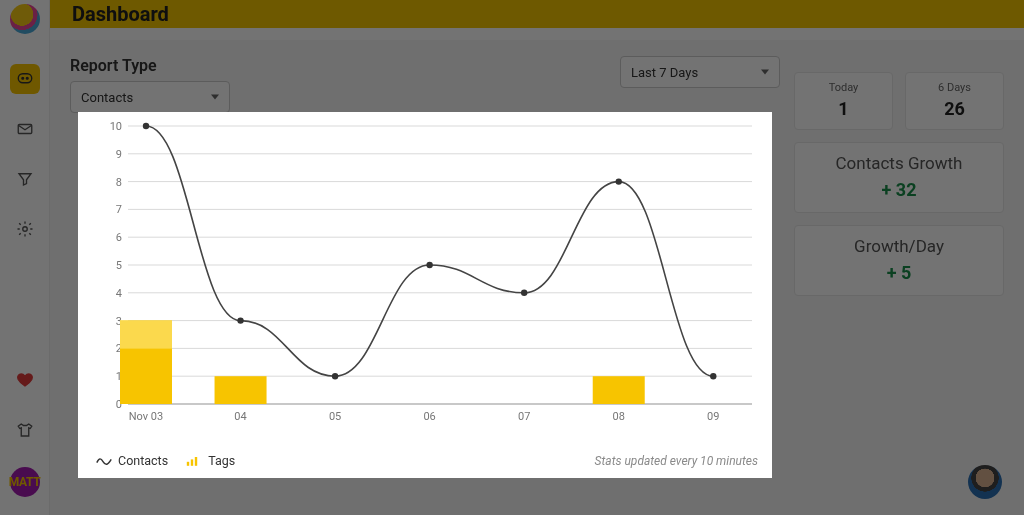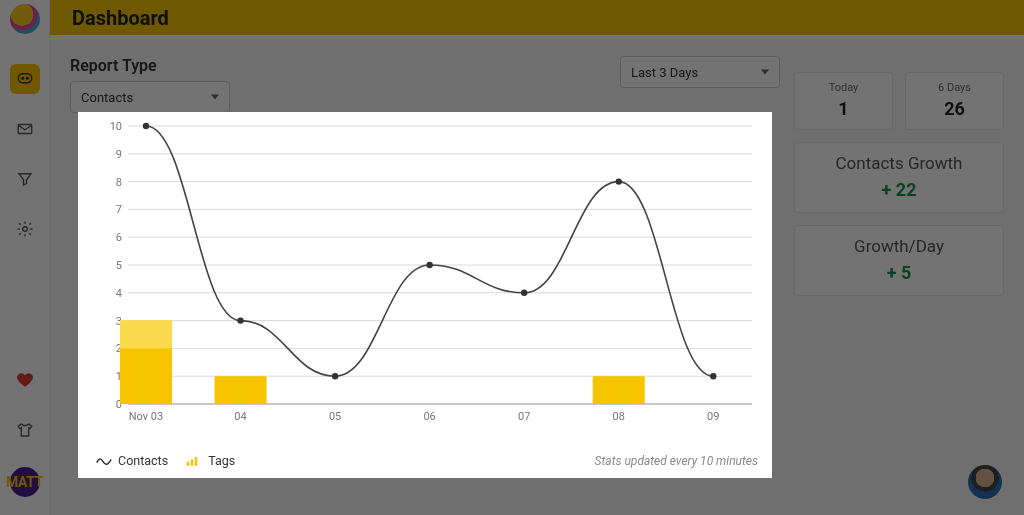--- a/index.html
+++ b/index.html
@@ -6,23 +6,23 @@
   html, body { width: 1024px; height: 515px; font-family: -apple-system, BlinkMacSystemFont, "Segoe UI", Roboto, Arial, sans-serif; background: #fff; overflow: hidden; }
   .overlay { position: absolute; inset: 0; background: rgba(0,0,0,0.55); pointer-events: none; z-index: 5; }
   
   .rail { position: absolute; left: 0; top: 0; width: 50px; height: 100%; background: #fff; border-right: 1px solid #eee; display: flex; flex-direction: column; align-items: center; padding-top: 4px; z-index: 1; }
   .rail .logo { width: 30px; height: 30px; border-radius: 50%; background: radial-gradient(circle at 40% 35%, #f6c915 0 42%, #ec4b9a 43% 58%, #4aa8d8 59% 100%); margin-bottom: 20px; }
   .rail .ico { width: 30px; height: 30px; display:flex; align-items:center; justify-content:center; margin: 10px 0; color:#555; border-radius:6px; cursor:pointer; }
   .rail .ico.active { background:#f7c400; color:#333; }
   .rail .ico svg { width:18px; height:18px; stroke:currentColor; fill:none; stroke-width:1.8; }
   .rail .heart svg { fill:#e03b3b; stroke:#e03b3b; }
   .rail .spacer { flex:1; }
-  .rail .avatar-badge { width:30px; height:30px; border-radius:50%; background:#4c1d95; color:#f7c400; font-size:14px; font-weight:700; display:flex; align-items:center; justify-content:center; margin:12px 0 18px; letter-spacing:-0.3px; }
-  
-  .header { position:absolute; left:50px; right:0; top:0; height:35px; background:#f3c600; display:flex; align-items:center; padding:0 22px; z-index:1; }
+  .rail .avatar-badge { width:30px; height:30px; border-radius:50%; background:#a21caf; color:#f7c400; font-size:12px; font-weight:700; display:flex; align-items:center; justify-content:center; margin:12px 0 18px; letter-spacing:-0.3px; }
+  
+  .header { position:absolute; left:50px; right:0; top:0; height:28px; background:#f3c600; display:flex; align-items:center; padding:0 22px; z-index:1; }
   .header h1 { font-size:20px; font-weight:700; color:#222; }
   
   .body { position:absolute; left:50px; right:0; top:40px; bottom:0; padding:16px 20px; background:#f6f6f6; z-index:1; }
   .controls { display:flex; gap:60px; margin-bottom:12px; }
   .ctl { display:flex; flex-direction:column; gap:6px; }
   .ctl label { font-size:16px; font-weight:600; color:#333; }
   .select { position:relative; width:160px; height:32px; background:#fff; border:1px solid #ccc; border-radius:4px; display:flex; align-items:center; padding:0 10px; font-size:13px; color:#333; cursor:pointer; }
   .select .caret { position:absolute; right:10px; top:50%; transform:translateY(-50%); width:0; height:0; border-left:4px solid transparent; border-right:4px solid transparent; border-top:5px solid #666; }
   .ctl.date { margin-left: 330px; }
   
@@ -101,41 +101,41 @@
   <div class="controls">
     <div class="ctl">
       <label>Report Type</label>
       <div class="select">
         <span>Contacts</span>
         <span class="caret"></span>
       </div>
     </div>
     <div class="ctl date">
       <div class="select">
-        <span>Last 3 Days</span>
+        <span>Last 7 Days</span>
         <span class="caret"></span>
       </div>
     </div>
   </div>
 </div>
 
 <div class="stats">
   <div class="stat-row">
     <div class="card">
       <div class="t">Today</div>
       <div class="v">1</div>
     </div>
     <div class="card">
       <div class="t">6 Days</div>
       <div class="v">26</div>
     </div>
   </div>
   <div class="widecard">
     <div class="t">Contacts Growth</div>
-    <div class="v">+ 22</div>
+    <div class="v">+ 32</div>
   </div>
   <div class="widecard">
     <div class="t">Growth/Day</div>
     <div class="v">+ 5</div>
   </div>
 </div>
 
 <div class="user-avatar"></div>
 
 <div class="overlay"></div>

